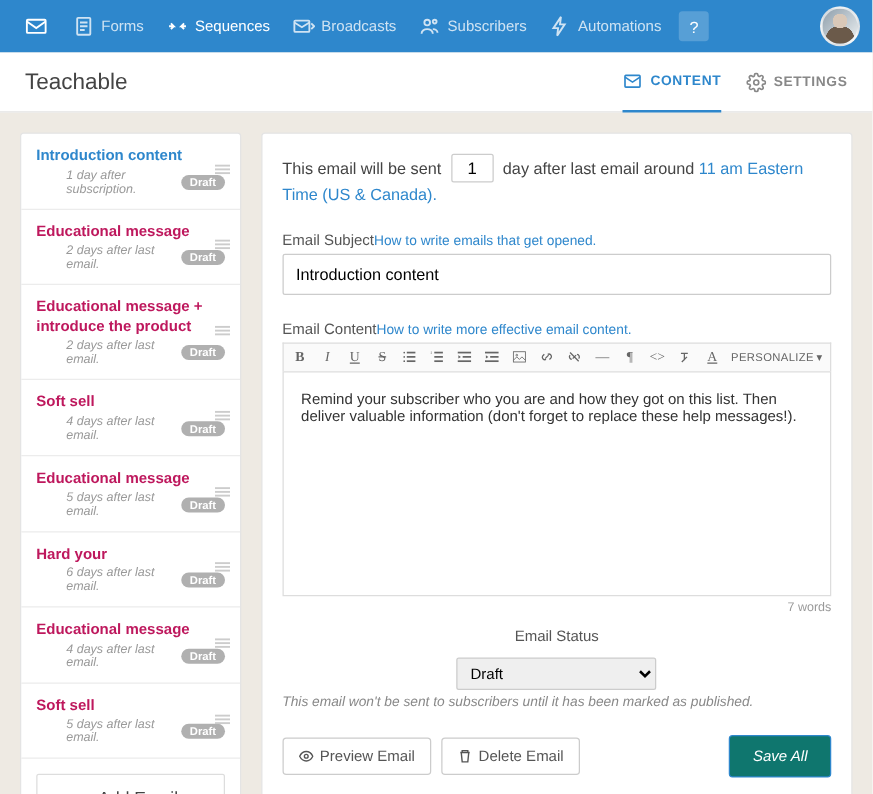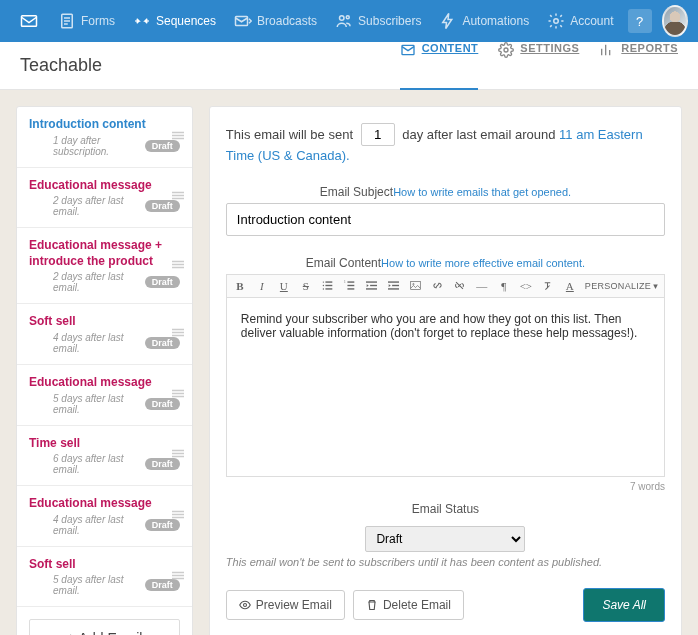--- a/index.html
+++ b/index.html
@@ -13,21 +13,21 @@
     .nav-item.active { color: #ffffff; }
     .nav-item svg, .nav-icon-box svg { width: 18px; height: 18px; }
     .help-box { width: 24px; height: 24px; background: rgba(255,255,255,0.2); color: #fff; display: flex; align-items: center; justify-content: center; border-radius: 3px; font-size: 13px; margin-left: 4px; }
     .avatar { width: 32px; height: 32px; border-radius: 50%; background: linear-gradient(135deg,#8e9eab,#eef2f3); margin-left: 10px; border: 2px solid rgba(255,255,255,0.6); overflow:hidden; position:relative;}
     .avatar::after{content:"";position:absolute;inset:0;background:radial-gradient(circle at 50% 35%, #d9c8b8 25%, transparent 26%), radial-gradient(circle at 50% 90%, #6b5a4a 40%, transparent 41%);}
     
     
     .secondhead { background: #ffffff; border-bottom: 1px solid #e4e4e4; height: 48px; display: flex; align-items: center; padding: 18px 20px; }
     .pagetitle { font-size: 18px; color: #444; flex: 1; font-weight: 400; }
     .tabrow { display: flex; gap: 20px; }
-    .tab { display: flex; align-items: flex-start; gap: 6px; font-size: 11px; font-weight: 700; color: #888; letter-spacing: 0.5px; cursor: pointer; height: 48px; text-decoration: underline; }
+    .tab { display: flex; align-items: center; gap: 6px; font-size: 11px; font-weight: 700; color: #888; letter-spacing: 0.5px; cursor: pointer; height: 48px; }
     .tab.active { color: #2e87cc; border-bottom: 2px solid #2e87cc; }
     .tab svg { width: 16px; height: 16px; }
     
     
     .wrap { padding: 16px; display: flex; gap: 16px; align-items: flex-start; }
     .sidebar { width: 192px; background: #fff; border: 1px solid #e4e4e4; border-radius: 3px; }
     .step { padding: 10px 12px; border-bottom: 1px solid #ececec; position: relative; cursor: pointer; }
     .step:last-of-type { border-bottom: none; }
     .step-title { font-size: 12px; font-weight: 700; color: #be185d; margin-bottom: 2px; line-height: 1.3; }
     .step.active .step-title { color: #2e87cc; }
@@ -36,21 +36,21 @@
     .handle { position: absolute; right: 8px; top: 50%; transform: translateY(-50%); color: #ccc; cursor: grab; }
     .handle svg { width: 12px; height: 12px; }
     .add-email-wrap { padding: 12px; }
     .add-email { width: 100%; border: 1px solid #ddd; background: #fff; padding: 10px; font-size: 14px; color: #444; cursor: pointer; border-radius: 2px; display:flex; align-items:center; justify-content:center; gap:4px;}
     
     .content { flex: 1; background: #fff; border: 1px solid #e4e4e4; border-radius: 3px; padding: 16px 16px 16px 16px; }
     .schedule-line { font-size: 13px; color: #444; line-height: 1.6; margin-bottom: 18px; }
     .schedule-line input { width: 34px; text-align: center; border: 1px solid #ccc; padding: 3px; margin: 0 4px; border-radius: 2px; }
     .schedule-link { color: #2e87cc; cursor: pointer; }
     
-    .field-row { display: flex; justify-content: center; align-items: baseline; margin-bottom: 4px; margin-top:6px;}
+    .field-row { display: flex; justify-content: flex-start; align-items: baseline; margin-bottom: 4px; margin-top:6px;}
     .field-label { font-size: 12px; color: #555; }
     .hint-link { font-size: 11px; color: #2e87cc; cursor: pointer; }
     .text-input { width: 100%; border: 1px solid #ccc; border-radius: 2px; padding: 8px 10px; font-size: 13px; margin-bottom: 14px; }
     
     .toolbar { border: 1px solid #ddd; border-bottom: none; padding: 4px 6px; display: flex; gap: 8px; align-items: center; background:#fafafa;}
     .tb { width: 14px; height: 14px; display: inline-flex; align-items:center; justify-content:center; color:#666; font-size:11px; font-family: Georgia, serif; cursor:pointer;}
     .tb.bold{font-weight:700;}
     .tb.ital{font-style:italic;}
     .tb.und{text-decoration:underline;}
     .tb.strike{text-decoration:line-through;}
@@ -107,27 +107,20 @@
           <path d="M15 15c3 0 5 2 5 4"></path>
         </svg>
       <span>Subscribers</span>
     </div>
     <div class="nav-item">
       <svg viewBox="0 0 24 24" fill="none" stroke="currentColor" stroke-width="2">
           <path d="M13 2 5 14h5l-1 8 8-12h-5z"></path>
         </svg>
       <span>Automations</span>
     </div>
-    <div class="nav-item">
-      <svg viewBox="0 0 24 24" fill="none" stroke="currentColor" stroke-width="2">
-          <circle cx="12" cy="12" r="3"></circle>
-          <path d="M12 2v3m0 14v3M4.2 4.2l2.1 2.1m11.4 11.4 2.1 2.1M2 12h3m14 0h3M4.2 19.8l2.1-2.1m11.4-11.4 2.1-2.1"></path>
-        </svg>
-      <span>Account</span>
-    </div>
     <div class="help-box">?</div>
   </div>
   <div class="avatar"></div>
 </div>
 
 <div class="secondhead">
   <div class="pagetitle">Teachable</div>
   <div class="tabrow">
     <div class="tab active">
       <svg viewBox="0 0 24 24" fill="none" stroke="currentColor" stroke-width="2">
@@ -135,26 +128,20 @@
           <path d="M3 7l9 6 9-6"></path>
         </svg>
       <span>CONTENT</span>
     </div>
     <div class="tab">
       <svg viewBox="0 0 24 24" fill="none" stroke="currentColor" stroke-width="2">
           <circle cx="12" cy="12" r="3"></circle>
           <path d="M19.4 15a1.65 1.65 0 0 0 .33 1.82l.06.06a2 2 0 1 1-2.83 2.83l-.06-.06a1.65 1.65 0 0 0-1.82-.33 1.65 1.65 0 0 0-1 1.51V21a2 2 0 0 1-4 0v-.09a1.65 1.65 0 0 0-1-1.51 1.65 1.65 0 0 0-1.82.33l-.06.06a2 2 0 1 1-2.83-2.83l.06-.06a1.65 1.65 0 0 0 .33-1.82 1.65 1.65 0 0 0-1.51-1H3a2 2 0 0 1 0-4h.09a1.65 1.65 0 0 0 1.51-1 1.65 1.65 0 0 0-.33-1.82l-.06-.06a2 2 0 1 1 2.83-2.83l.06.06a1.65 1.65 0 0 0 1.82.33h0a1.65 1.65 0 0 0 1-1.51V3a2 2 0 0 1 4 0v.09a1.65 1.65 0 0 0 1 1.51 1.65 1.65 0 0 0 1.82-.33l.06-.06a2 2 0 1 1 2.83 2.83l-.06.06a1.65 1.65 0 0 0-.33 1.82v0a1.65 1.65 0 0 0 1.51 1H21a2 2 0 0 1 0 4h-.09a1.65 1.65 0 0 0-1.51 1z"></path>
         </svg>
       <span>SETTINGS</span>
-    </div>
-    <div class="tab">
-      <svg viewBox="0 0 24 24" fill="none" stroke="currentColor" stroke-width="2">
-          <path d="M4 20V10m6 10V4m6 16v-8"></path>
-        </svg>
-      <span>REPORTS</span>
     </div>
   </div>
 </div>
 
 <div class="wrap">
   <div class="sidebar" id="sidebar">
       <div class="step active">
     <div class="step-title">Introduction content</div>
     <div class="step-sub">1 day after subscription. <span class="badge">Draft</span></div>
     <span class="handle"><svg viewBox="0 0 16 16" fill="currentColor">
@@ -193,21 +180,21 @@
       <div class="step">
     <div class="step-title">Educational message</div>
     <div class="step-sub">5 days after last email. <span class="badge">Draft</span></div>
     <span class="handle"><svg viewBox="0 0 16 16" fill="currentColor">
             <rect y="3" width="16" height="2"></rect>
             <rect y="7" width="16" height="2"></rect>
             <rect y="11" width="16" height="2"></rect>
           </svg></span>
       </div>
       <div class="step">
-    <div class="step-title">Time sell</div>
+    <div class="step-title">Hard your</div>
     <div class="step-sub">6 days after last email. <span class="badge">Draft</span></div>
     <span class="handle"><svg viewBox="0 0 16 16" fill="currentColor">
             <rect y="3" width="16" height="2"></rect>
             <rect y="7" width="16" height="2"></rect>
             <rect y="11" width="16" height="2"></rect>
           </svg></span>
       </div>
       <div class="step">
     <div class="step-title">Educational message</div>
     <div class="step-sub">4 days after last email. <span class="badge">Draft</span></div>
@@ -322,21 +309,21 @@
     </div>
     <div class="editor">Remind your subscriber who you are and how they got on this list. Then deliver valuable information (don't forget to replace these help messages!).</div>
     <div class="word-count">7 words</div>
     
     <div class="status-row">
       <span class="field-label">Email Status</span>
       <select>
         <option>Draft</option>
       </select>
     </div>
-    <div class="status-hint">This email won't be sent to subscribers until it has been content as published.</div>
+    <div class="status-hint">This email won't be sent to subscribers until it has been marked as published.</div>
     
     <div class="footer-row">
       <button class="btn">
         <svg viewBox="0 0 16 16" fill="none" stroke="currentColor" stroke-width="1.5">
             <path d="M1 8s2.5-5 7-5 7 5 7 5-2.5 5-7 5-7-5-7-5z"></path>
             <circle cx="8" cy="8" r="2"></circle>
           </svg>
         <span>Preview Email</span>
       </button>
       <button class="btn">

